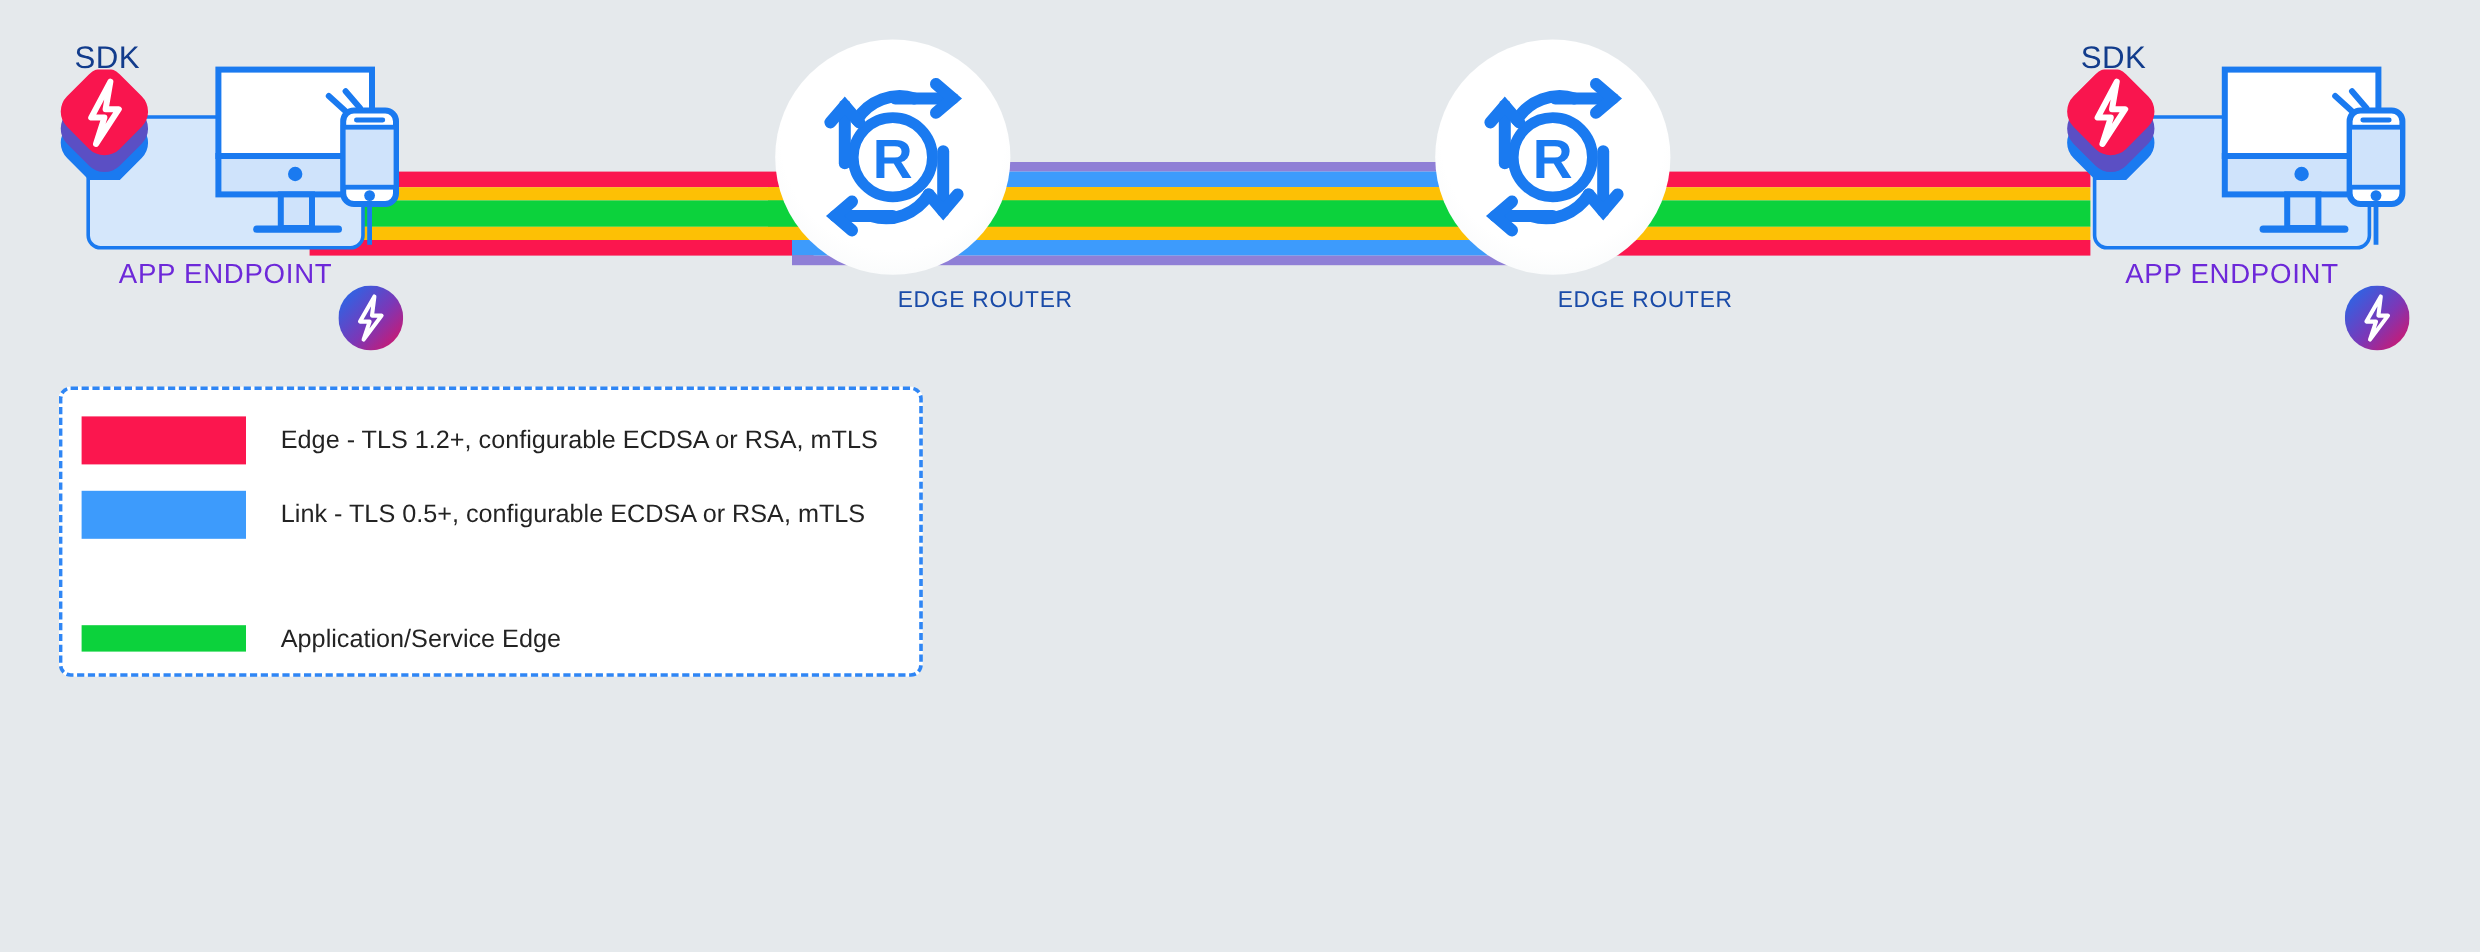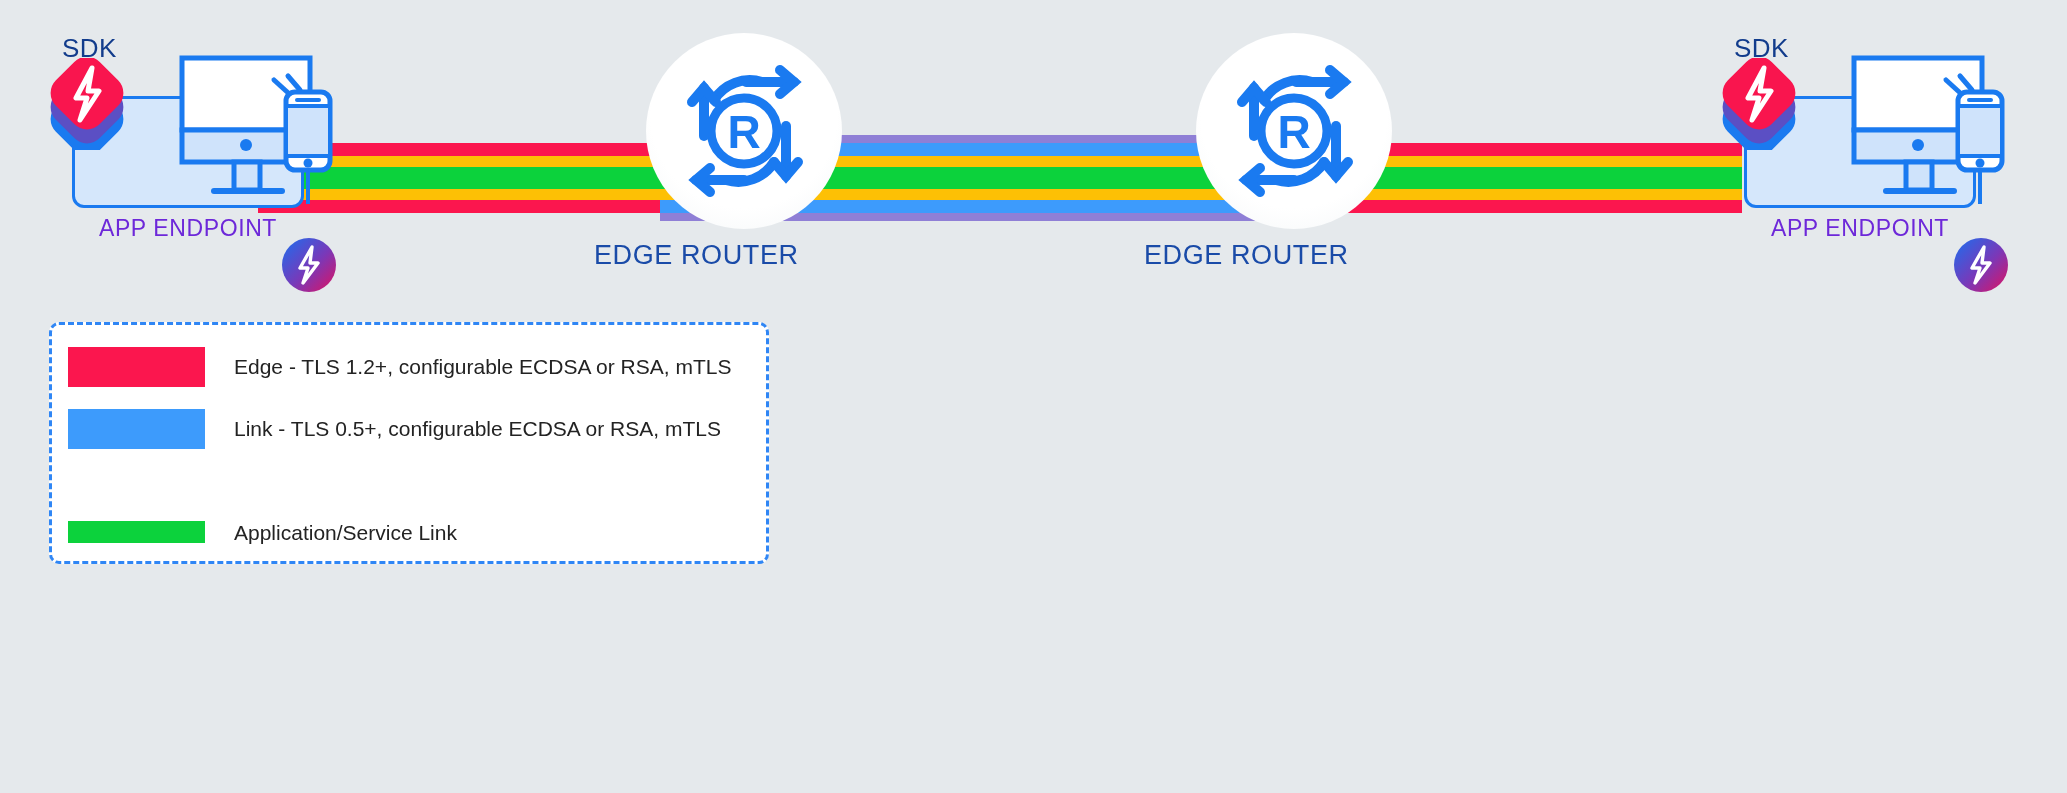--- a/index.html
+++ b/index.html
@@ -19,23 +19,23 @@
   
   .router-circle{
     position:absolute;
     border-radius:50%;
     background:radial-gradient(circle at 50% 42%, #ffffff 0%, #ffffff 62%, #f7f9fa 86%, #eef1f4 100%);
   }
   .router-icon{position:absolute;}
   .router-label{
     position:absolute;
     color:#1a4ba8;
-    font-size:27px;
+    font-size:19px;
     letter-spacing:.6px;
-    text-align:left;
+    text-align:right;
     white-space:nowrap;
   }
 
   
   .ep-panel{
     position:absolute;
     background:#d5e7fb;
     border:3px solid #1a7af0;
     border-radius:12px;
     box-sizing:border-box;
@@ -274,18 +274,18 @@
     </div>
 
     <div class="legend-row" style="top:84px;">
       <div class="legend-swatch" style="background:#3d9bfc;"></div>
       <div class="legend-text">Link - TLS 0.5+, configurable ECDSA or RSA, mTLS</div>
     </div>
 
 
     <div class="legend-row" style="top:188px;">
       <div class="legend-swatch" style="background:#0cd23c;height:22px;top:8px;"></div>
-      <div class="legend-text">Application/Service Link</div>
+      <div class="legend-text">Application/Service Edge</div>
     </div>
 
   </div>
 
 </div>
 
 </body></html>

